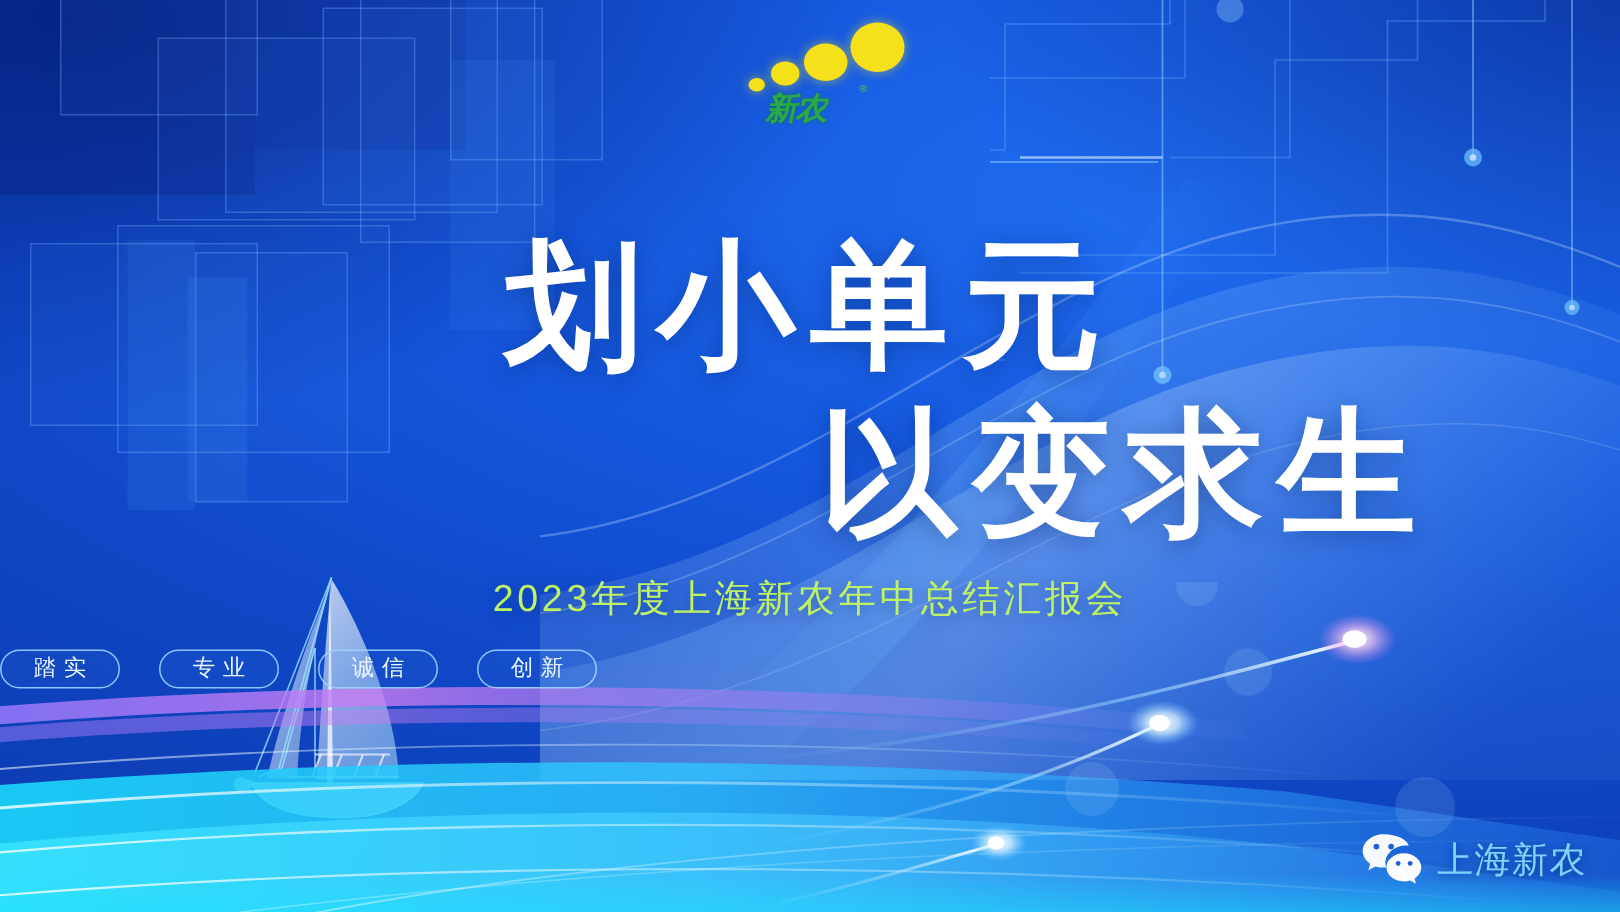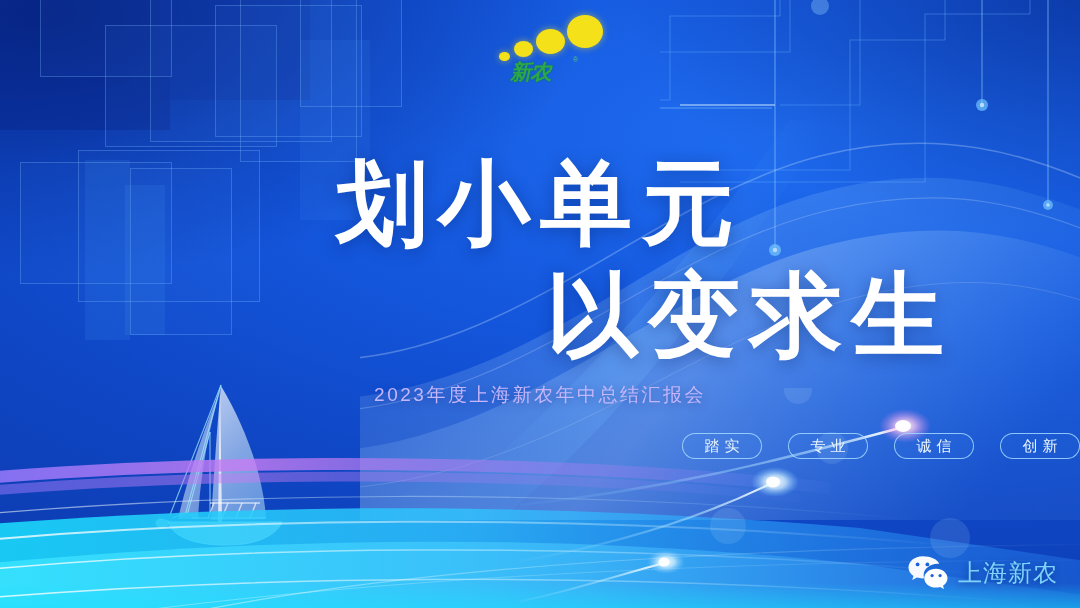--- a/index.html
+++ b/index.html
@@ -122,33 +122,33 @@
     text-shadow: 0 3px 16px rgba(2,26,92,0.38);
   }
   .headline-1 { top: 158px; left: 0; text-align: center; padding-right: 200px; }
   .headline-2 { top: 270px; left: 0; text-align: center; padding-left: 210px; }
 
   .subtitle {
     position: absolute;
     top: 382px;
     width: 1080px;
     text-align: center;
-    color: #c4b5fd;
-    font-size: 19px;
+    color: #bef264;
+    font-size: 25px;
     letter-spacing: 2.5px;
     font-weight: normal;
     text-shadow: 0 2px 9px rgba(2,26,92,0.35);
   }
 
   .badges {
     position: absolute;
     top: 433px;
     width: 1080px;
     display: flex;
-    justify-content: flex-end;
+    justify-content: flex-start;
     gap: 26px;
   }
   .badge {
     min-width: 80px;
     height: 26px;
     box-sizing: border-box;
     border: 1px solid rgba(160,215,255,0.88);
     border-radius: 13px;
     color: #eaf6ff;
     font-size: 15px;

